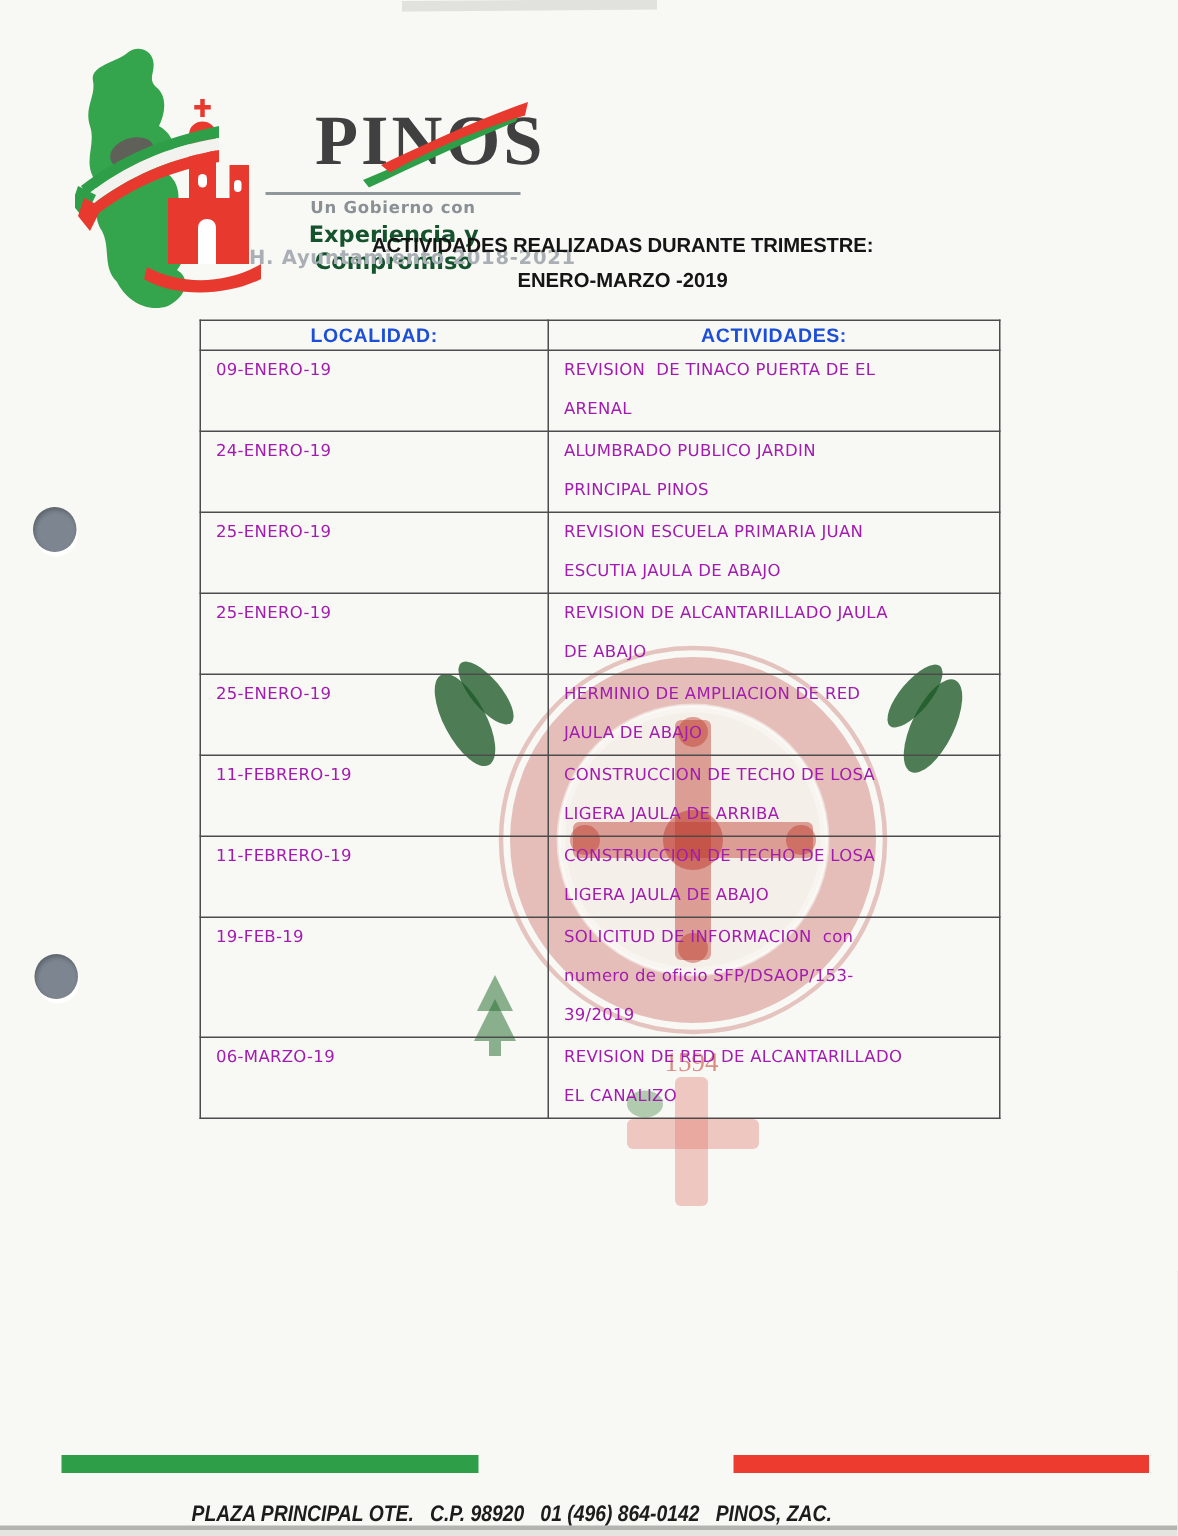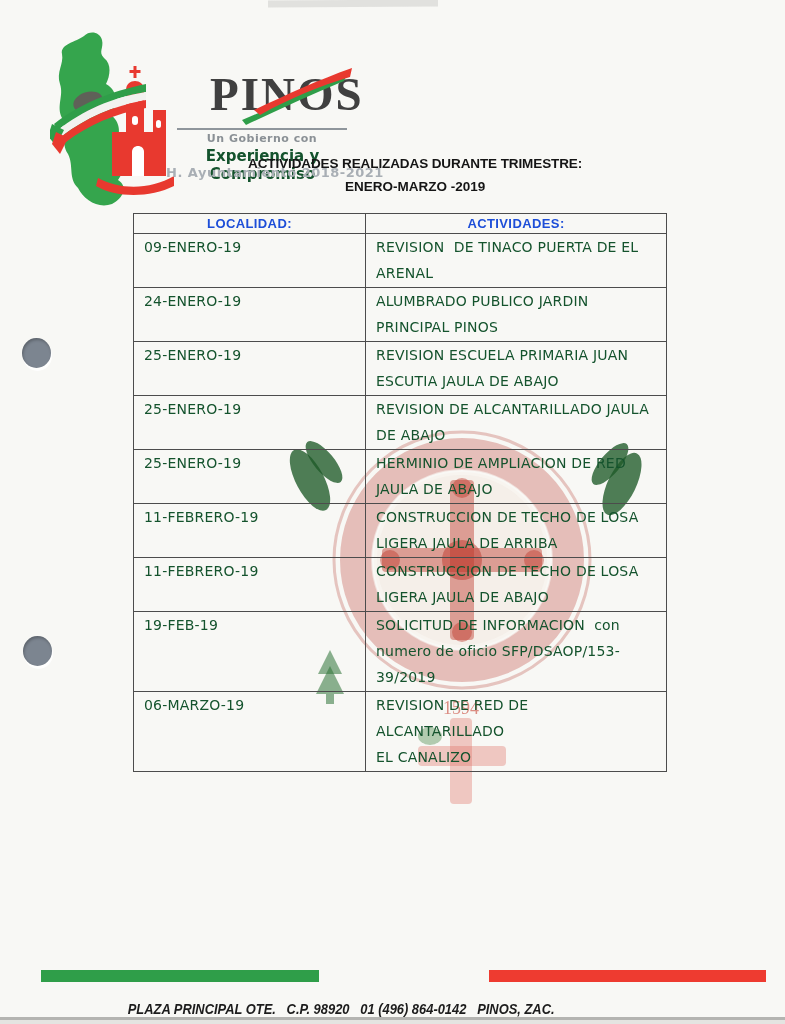--- a/index.html
+++ b/index.html
@@ -41,21 +41,21 @@
   table.acts col.c1{width:232px;}
   table.acts col.c2{width:301px;}
   table.acts th,table.acts td{border:1.6px solid #4c4c4c;}
   table.acts th{
     height:19px;padding:0;text-align:center;vertical-align:middle;
     font-size:13px;font-weight:700;color:#1d4ed8;letter-spacing:.4px;
     font-family:"Liberation Sans",sans-serif;
   }
   table.acts td{
     vertical-align:top;padding:0 6px 1px 10px;
-    font-size:14px;color:#14532d;line-height:26px;
+    font-size:11px;color:#a21caf;line-height:26px;
     white-space:pre-wrap;letter-spacing:.2px;
   }
   
   .bar{position:absolute;top:970px;height:12px;}
   .bar-green{left:41px;width:278px;background:#2f9e49;}
   .bar-red{left:489px;width:277px;background:#ee3b30;}
   .footer-address{position:absolute;left:0;top:999px;width:683px;text-align:center;}
   .footer-address span{
     display:inline-block;font-family:"Liberation Sans",sans-serif;
     font-size:15px;font-weight:700;font-style:italic;color:#1c1c1c;

